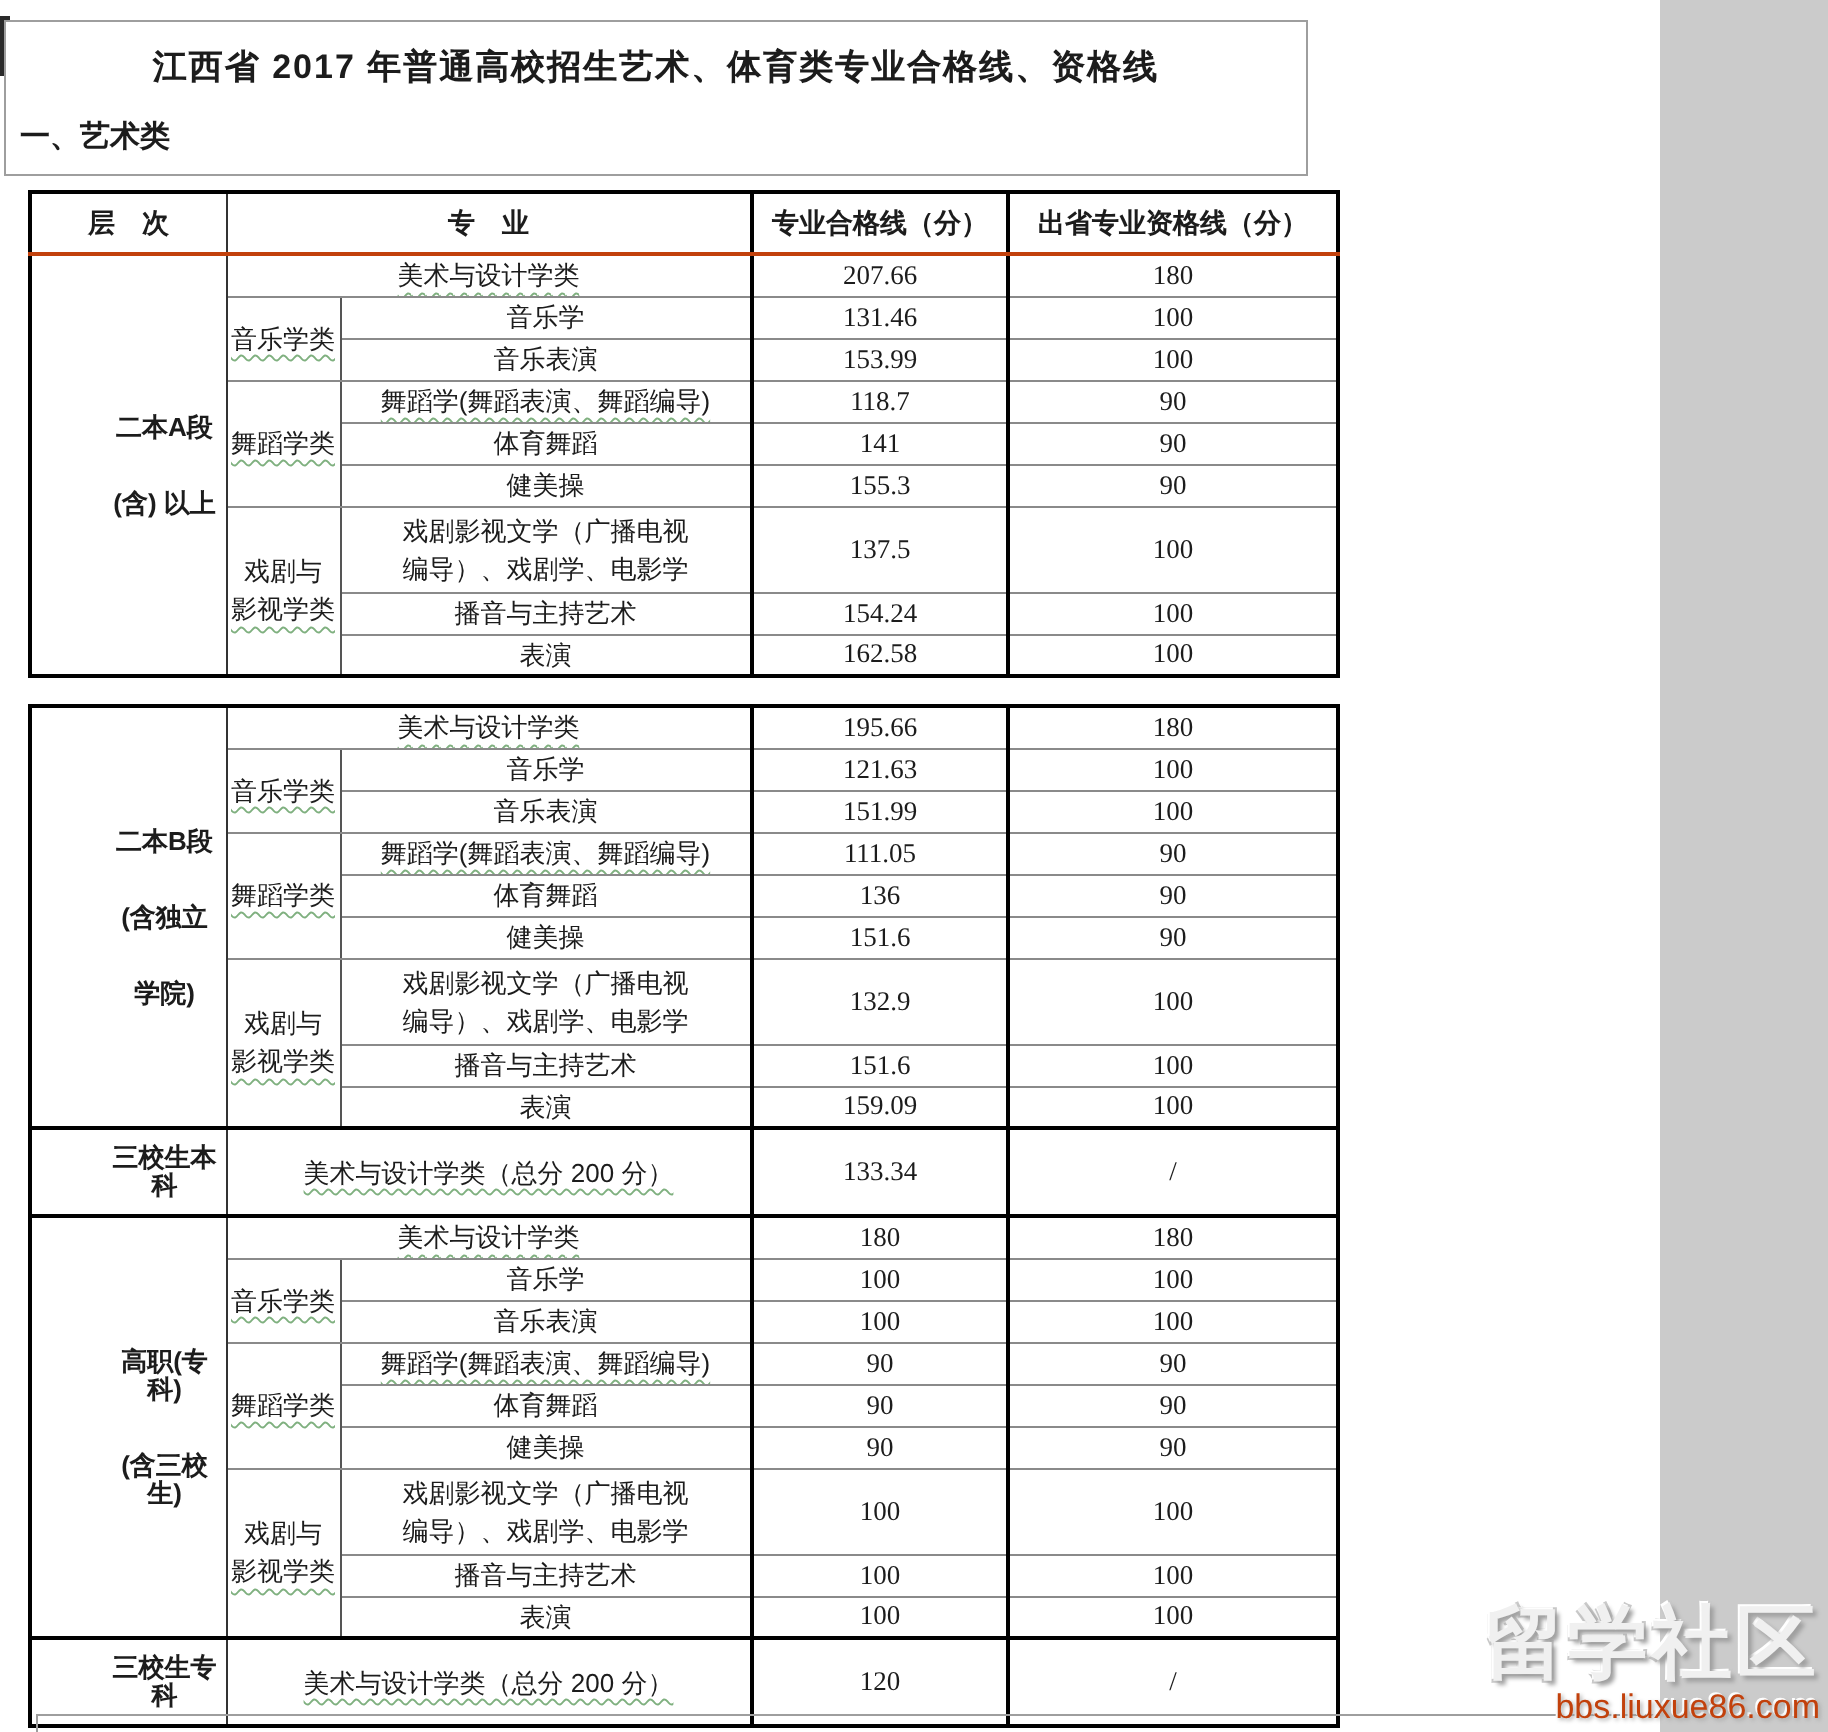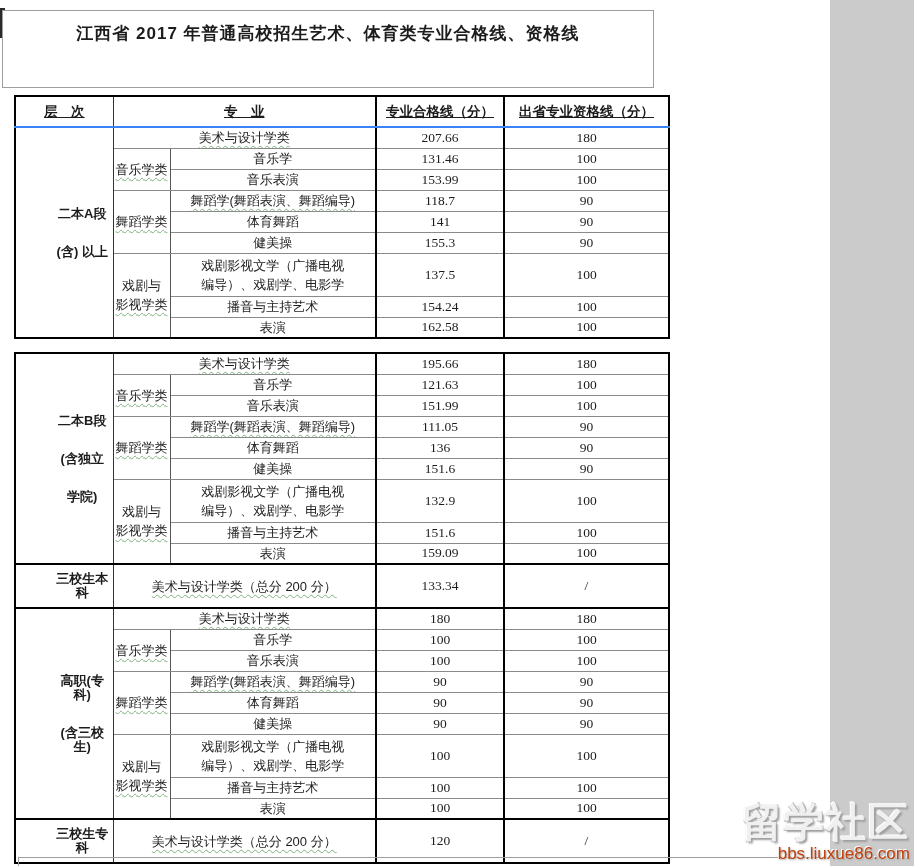--- a/index.html
+++ b/index.html
@@ -13,21 +13,21 @@
   .corner-mark{position:absolute;left:0;top:8px;width:5px;height:30px;background:#2a2a2a;}
   
   .title-box{position:absolute;left:2px;top:10px;width:650px;height:76px;border:1px solid #9e9e9e;background:#fff;}
   .doc-title{margin-top:11px;text-align:center;font-size:17px;font-weight:bold;letter-spacing:1px;}
   .sec-heading{margin:14px 0 0 7px;font-size:15px;font-weight:bold;}
   
   table.grid{position:absolute;left:14px;border-collapse:collapse;table-layout:fixed;border:2px solid #000;background:#fff;}
   #tableA{top:95px;}
   #tableB{top:352px;}
   .grid th,.grid td{border:1px solid #8a8a8a;padding:0;text-align:center;vertical-align:middle;font-size:13px;overflow:hidden;}
-  .grid th{font-weight:bold;font-size:13.5px;border-bottom:2px solid #3b82f6;border-top:2px solid #000;text-decoration:underline;}
+  .grid th{font-weight:bold;font-size:13.5px;border-bottom:2px solid #c2410c;border-top:2px solid #000;}
   .grid thead tr{height:31px;}
   .grid tbody tr{height:21px;}
   .grid tbody tr.tall{height:43px;}
   .grid tbody tr.single-row{height:44px;}
   tr.sec-top td{border-top:2px solid #000;}
   td.level,th.c-level{border-left:2px solid #000;border-right:1px solid #333;font-weight:bold;}
   td.pass,th.c-pass{border-left:2px solid #000;}
   td.out,th.c-out{border-left:2px solid #000;border-right:2px solid #000;}
   td.sub{border-right:1px solid #555;}
   td.level div{padding:12px 0;line-height:14px;margin-left:36px;}
@@ -56,20 +56,21 @@
   }
 </style>
 </head>
 <body>
 
 <div class="side-strip"></div>
 <div class="corner-mark"></div>
 
 <div class="title-box">
   <div class="doc-title">江西省 2017 年普通高校招生艺术、体育类专业合格线、资格线</div>
+  <div class="sec-heading">一、艺术类</div>
 </div>
 
 <table class="grid" id="tableA">
   <colgroup>
       <col style="width:98px">
       <col style="width:57px">
       <col style="width:206px">
       <col style="width:128px">
       <col style="width:165px">
     </colgroup>

